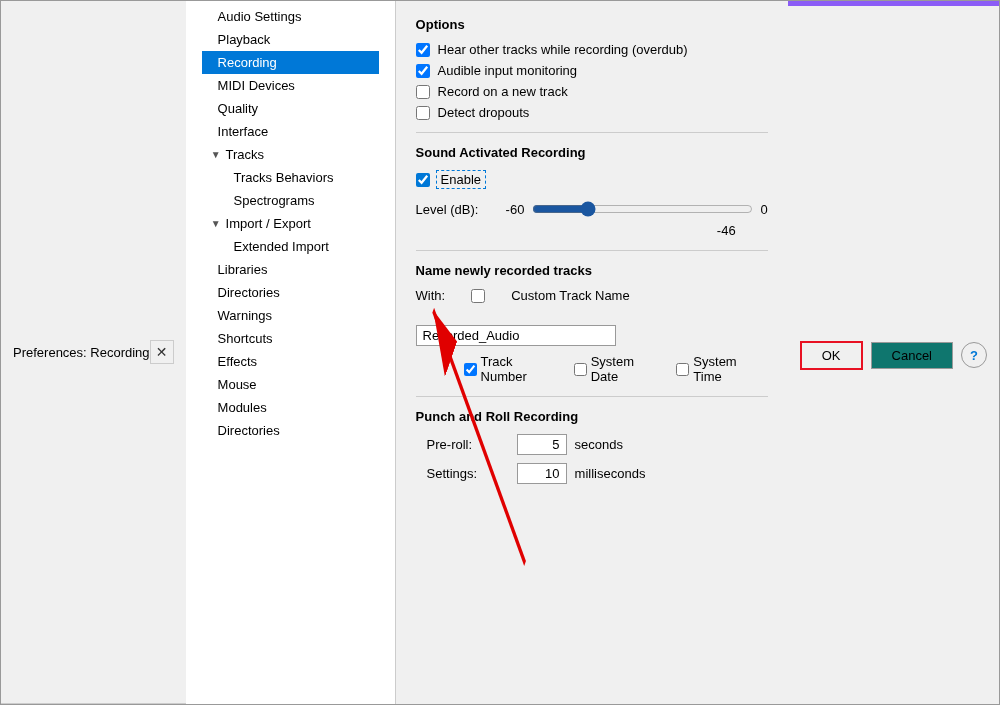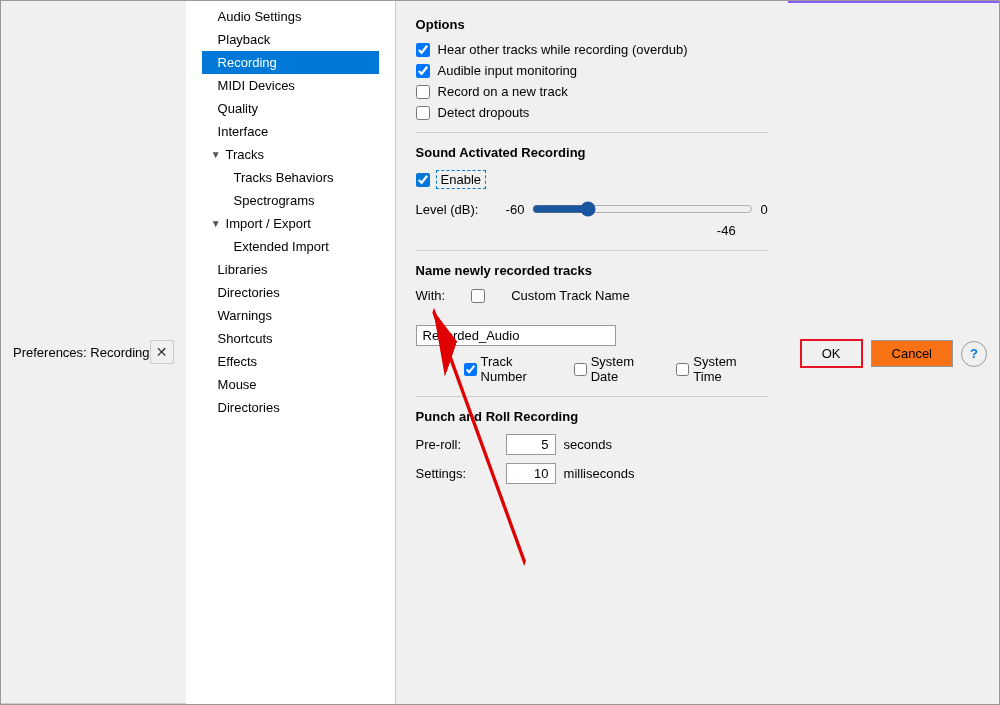--- a/index.html
+++ b/index.html
@@ -206,50 +206,51 @@
       display: flex;
       align-items: center;
       gap: 4px;
     }
     .checkbox-label-pair input { cursor: pointer; }
     .punch-section { margin-top: 10px; }
     .punch-row {
       display: flex;
       align-items: center;
       margin-bottom: 8px;
+      margin-left: 11px;
     }
     .punch-label {
       min-width: 90px;
       color: #000;
     }
     .punch-input {
       width: 50px;
       border: 1px solid #999;
       padding: 2px 6px;
       background: white;
       font-size: 13px;
       margin-right: 8px;
       text-align: right;
     }
     .punch-unit { color: #000; }
     .footer {
-      border-top: 2px solid #8b5cf6;
+      border-top: 5px solid #8b5cf6;
       padding: 10px 12px;
       display: flex;
       align-items: center;
       justify-content: flex-end;
       gap: 8px;
       background: #f0f0f0;
       flex-shrink: 0;
     }
     .btn {
       padding: 5px 20px;
       font-size: 13px;
       cursor: pointer;
-      background: #f97316;
+      background: #0f766e;
       border: 1px solid #999;
     }
     .btn-ok {
       border: 2px solid #e81123;
       background: #f0f0f0;
     }
     .help-btn {
       width: 26px;
       height: 26px;
       border-radius: 50%;
@@ -312,20 +313,21 @@
         <span class="tree-toggle">▼</span>
         <span>Import / Export</span>
       </div>
       <div class="sidebar-item sub">Extended Import</div>
       <div class="sidebar-item">Libraries</div>
       <div class="sidebar-item">Directories</div>
       <div class="sidebar-item">Warnings</div>
       <div class="sidebar-item">Shortcuts</div>
       <div class="sidebar-item">Effects</div>
       <div class="sidebar-item">Mouse</div>
+      <div class="sidebar-item">Modules</div>
       <div class="sidebar-item">Directories</div>
     </div>
 
     <div class="panel-and-arrow">
       <div class="main-panel">
 
         <div class="section-title">Options</div>
 
         <div class="option-row">
           <input type="checkbox" checked="" style="">

